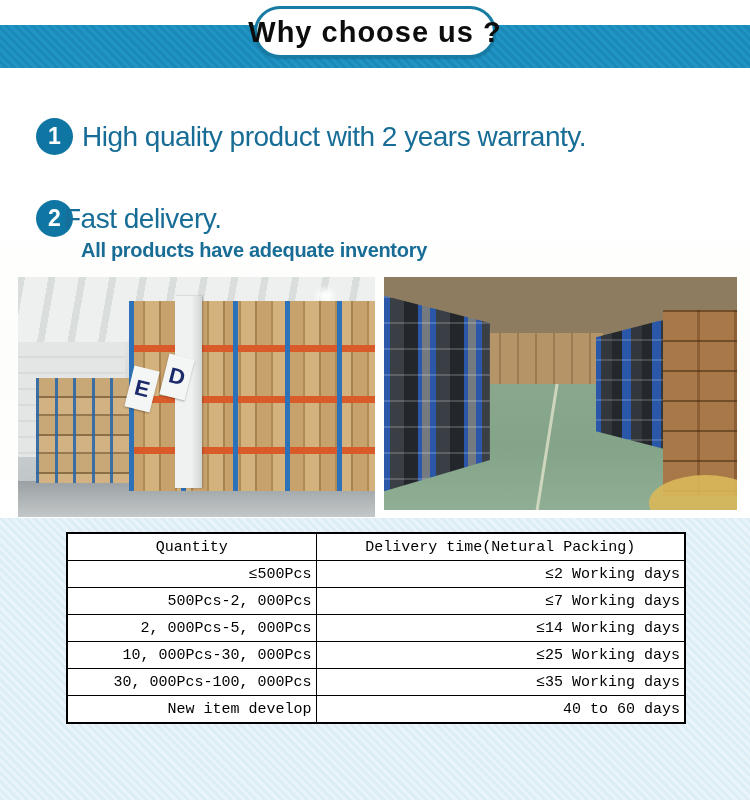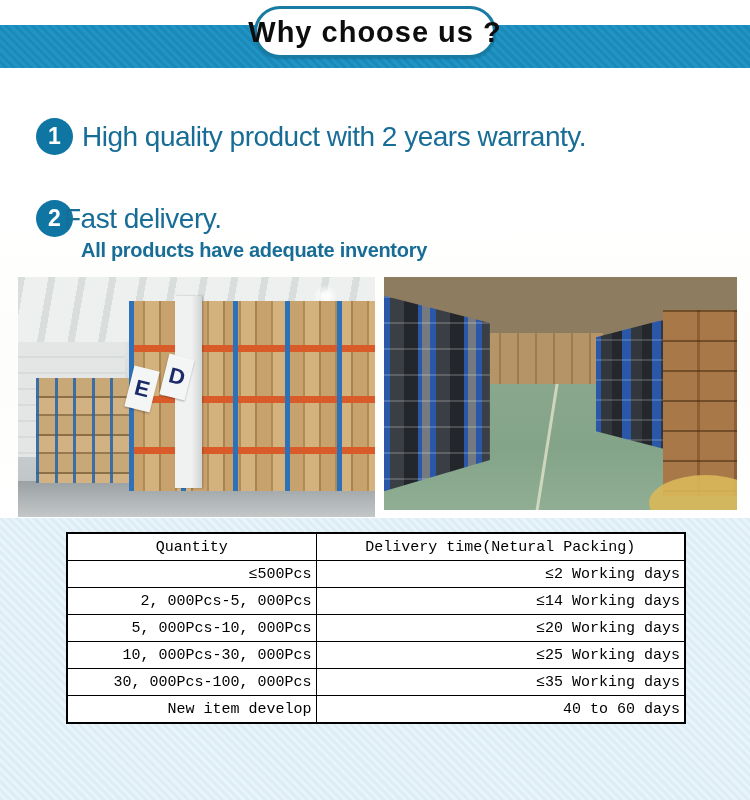--- a/index.html
+++ b/index.html
@@ -158,26 +158,26 @@
           <th>Quantity</th>
           <th>Delivery time(Netural Packing)</th>
         </tr>
       </thead>
       <tbody>
         <tr>
           <td>≤500Pcs</td>
           <td>≤2 Working days</td>
         </tr>
         <tr>
+          <td>500Pcs-2, 000Pcs</td>
+          <td>≤7 Working days</td>
+        </tr>
+        <tr>
           <td>2, 000Pcs-5, 000Pcs</td>
           <td>≤14 Working days</td>
-        </tr>
-        <tr>
-          <td>5, 000Pcs-10, 000Pcs</td>
-          <td>≤20 Working days</td>
         </tr>
         <tr>
           <td>10, 000Pcs-30, 000Pcs</td>
           <td>≤25 Working days</td>
         </tr>
         <tr>
           <td>30, 000Pcs-100, 000Pcs</td>
           <td>≤35 Working days</td>
         </tr>
         <tr>

